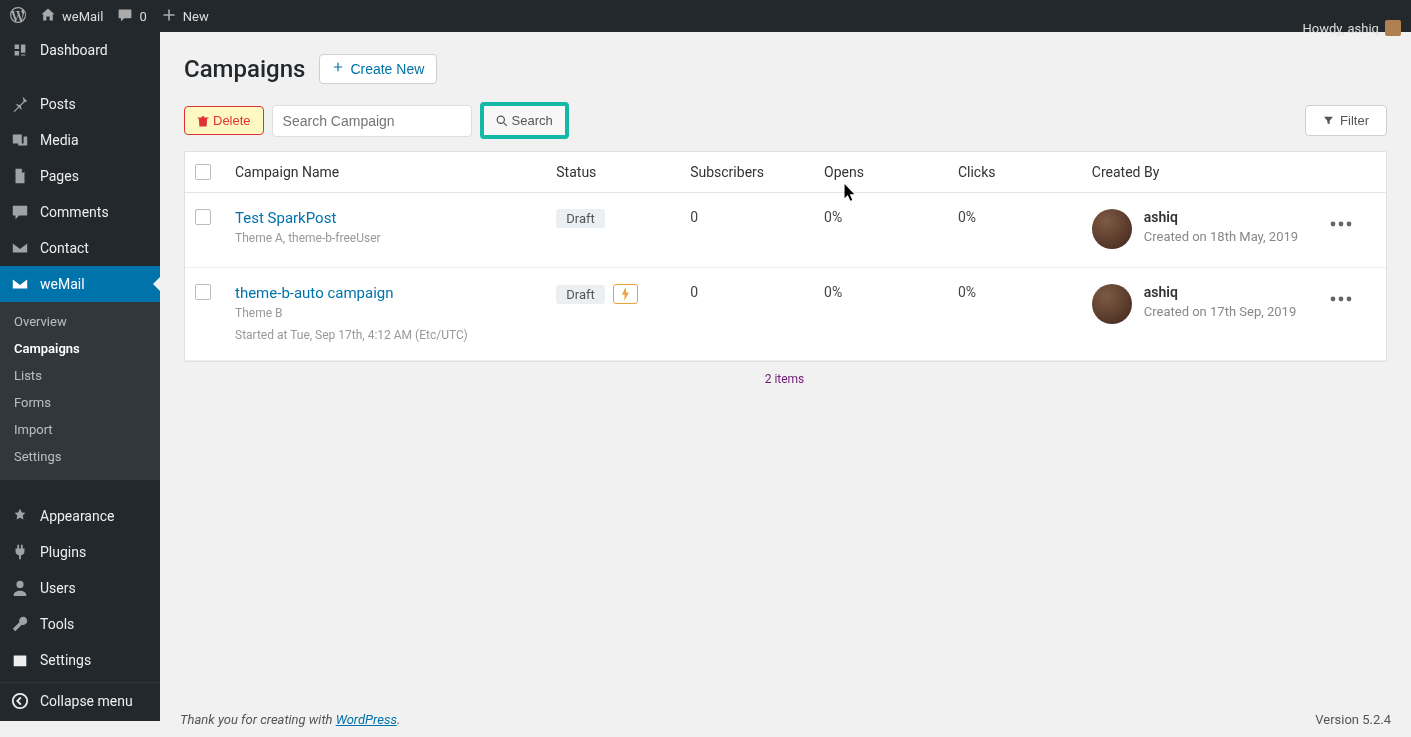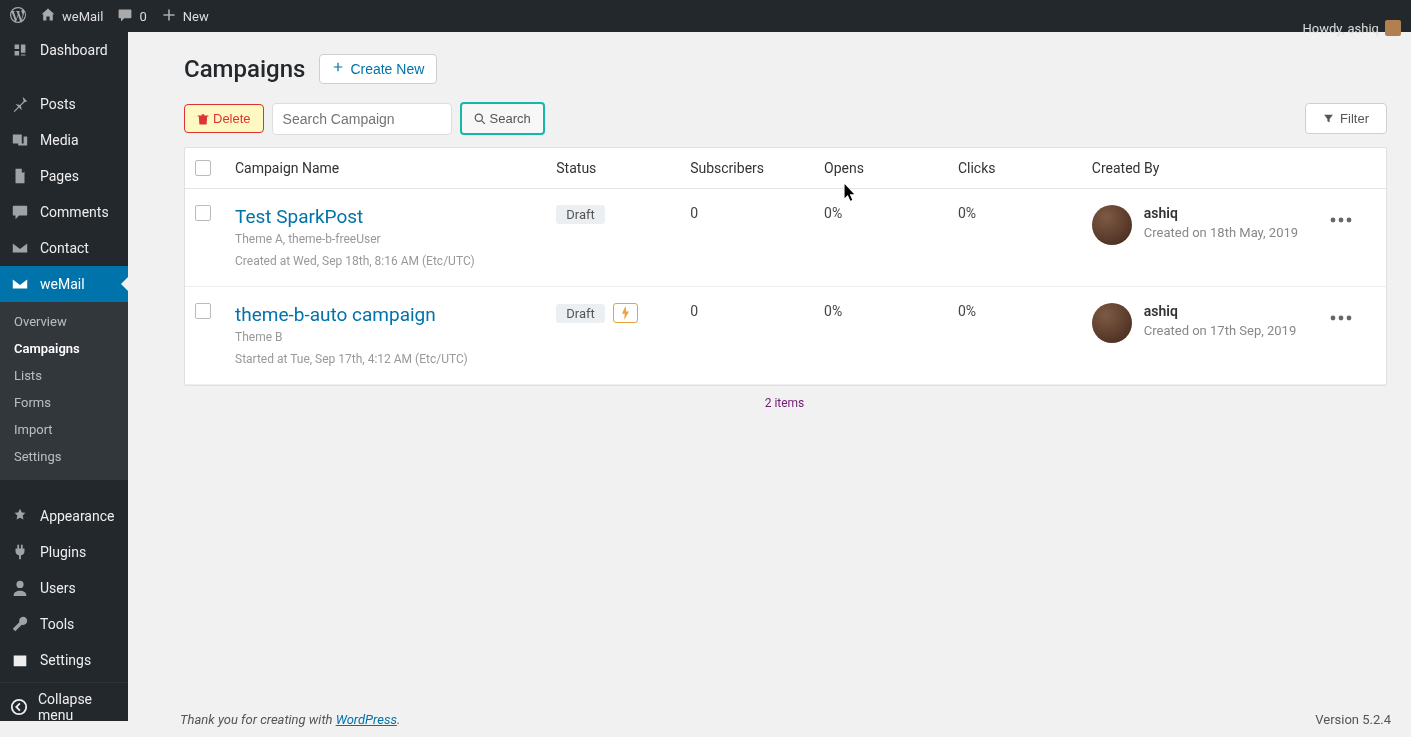--- a/index.html
+++ b/index.html
@@ -5,21 +5,21 @@
   * { box-sizing: border-box; margin:0; padding:0; }
   body { font-family: -apple-system, BlinkMacSystemFont, "Segoe UI", Roboto, Helvetica, Arial, sans-serif; font-size:13px; color:#444; background:#f1f1f1; }
   
   .toolbar { position:fixed; top:0; left:0; right:0; height:32px; background:#23282d; color:#ccc; display:flex; align-items:center; padding:0 10px; z-index:20; font-size:13px; }
   .toolbar .tb-left { display:flex; align-items:center; gap:14px; }
   .toolbar .tb-right { margin-left:auto; display:flex; align-items:center; gap:6px;margin-top:24px; }
   .toolbar a { color:#ddd; text-decoration:none; display:flex; align-items:center; gap:6px; cursor:pointer; }
   .toolbar svg { width:16px; height:16px; fill:#aaa; }
   .tb-avatar { width:16px; height:16px; background:#b08050; border-radius:2px; display:inline-block; }
   
-  .sidebar { position:fixed; top:32px; left:0; bottom:16px; width:128px; background:#23282d; color:#ddd; overflow-y:auto; z-index:15; }
+  .sidebar { position:fixed; top:32px; left:0; bottom:16px; width:160px; background:#23282d; color:#ddd; overflow-y:auto; z-index:15; }
   .sidebar .menu-root > .m-item { display:flex; align-items:center; gap:10px; padding:8px 10px; color:#eee; cursor:pointer; font-size:14px; }
   .sidebar .menu-root > .m-item.current { background:#0073aa; color:#fff; position:relative; }
   .sidebar .menu-root > .m-item.current::after {
     content:""; position:absolute; right:-1px; top:50%; transform:translateY(-50%);
     border:8px solid transparent; border-right-color:#f1f1f1;
   }
   .sidebar .m-icon { width:20px; height:20px; display:flex; align-items:center; justify-content:center; }
   .sidebar .m-icon svg { width:18px; height:18px; fill:rgba(240,245,250,.6); }
   .sidebar .m-item.current .m-icon svg { fill:#fff; }
   .submenu { background:#32373c; padding:6px 0 10px 0; }
@@ -29,32 +29,32 @@
   .collapse { border-top:1px solid #333; margin-top:4px; }
   
   .content { margin-left:160px; padding:22px 24px 60px 24px; min-height:calc(100vh - 32px); margin-top:32px; position:relative; }
   .page-head { display:flex; align-items:center; gap:14px; margin-bottom:18px; }
   .page-title { font-size:24px; font-weight:500; color:#23282d; }
   .btn-create { border:1px solid #ccd0d4; background:#fff; color:#0073aa; padding:6px 12px; border-radius:4px; font-size:14px; cursor:pointer; display:flex; align-items:flex-start; gap:6px; }
   .btn-create svg { width:12px; height:12px; fill:#0073aa; }
   .action-row { display:flex; align-items:center; gap:8px; margin-bottom:12px; }
   .btn-delete { border:1px solid #d33; background:#fef9c3; color:#d33; padding:6px 12px; border-radius:4px; font-size:13px; cursor:pointer; display:flex; align-items:center; gap:4px; }
   .btn-delete svg { width:12px; height:12px; fill:#d33; }
-  .search-input { border:1px solid #ddd; background:#fff; padding:7px 10px; border-radius:4px; font-size:14px; width:180px; }
-  .btn-search { border:2px solid #14b8a6; background:#f7f7f7; padding:7px 12px; border-radius:4px; font-size:13px; cursor:pointer; display:flex; gap:4px; align-items:center; color:#555; }
+  .search-input { border:1px solid #ddd; background:#fff; padding:7px 10px; border-radius:4px; font-size:14px; width:200px; }
+  .btn-search { border:4px solid #14b8a6; background:#f7f7f7; padding:7px 12px; border-radius:4px; font-size:13px; cursor:pointer; display:flex; gap:4px; align-items:center; color:#555; }
   .btn-search svg { width:12px; height:12px; fill:#555; }
   .btn-filter { margin-left:auto; border:1px solid #ccd0d4; background:#fff; padding:7px 17px; border-radius:4px; font-size:13px; cursor:pointer; display:flex; gap:6px; align-items:center; color:#555; }
   .btn-filter svg { width:11px; height:11px; fill:#555; }
   
   .tbl { background:#fff; border:1px solid #e0e0e0; border-radius:2px; }
   .tbl-head, .tbl-row { display:grid; grid-template-columns:40px 2.4fr 1fr 1fr 1fr 1fr 1.6fr 70px; align-items:start; }
   .tbl-head { border-bottom:1px solid #e5e5e5; padding:12px 10px; color:#333; font-size:14px; }
   .tbl-head > div { font-weight:400; }
   .tbl-row { padding:16px 10px 18px 10px; border-bottom:1px solid #eee; font-size:14px; }
-  .campaign-name { color:#0073aa; font-size:19px; cursor:pointer; }
+  .campaign-name { color:#0073aa; font-size:15px; cursor:pointer; }
   .campaign-meta { color:#999; font-size:12px; margin-top:4px; }
   .campaign-time { color:#999; font-size:12px; margin-top:8px; }
   .status-cell { display:flex; align-items:center; gap:8px; }
   .status-badge { background:#eceff1; color:#555; border-radius:3px; padding:2px 10px; font-size:13px; display:inline-block; }
   .bolt-badge { border:1px solid #e8a33d; color:#e8a33d; padding:2px 6px; border-radius:3px; display:inline-flex; }
   .bolt-badge svg { width:11px; height:14px; fill:#e8a33d; }
   .creator { display:flex; gap:12px; align-items:flex-start; }
   .avatar { width:40px; height:40px; border-radius:50%; background:radial-gradient(circle at 35% 30%, #7d5a44 0%, #5a3b2b 60%, #3b261c 100%); flex-shrink:0; }
   .creator-name { font-weight:600; color:#333; }
   .creator-date { color:#888; font-size:13px; margin-top:4px; }
@@ -344,21 +344,20 @@
       <div></div>
     </div>
     <div id="table-body">
         <div class="tbl-row">
           <div>
             <div class="chk"></div>
           </div>
           <div>
             <div class="campaign-name">Test SparkPost</div>
             <div class="campaign-meta">Theme A, theme-b-freeUser</div>
-            <div class="campaign-time">Created at Wed, Sep 18th, 8:16 AM (Etc/UTC)</div>
           </div>
           <div class="status-cell">
             <span class="status-badge">Draft</span>
           </div>
           <div>0</div>
           <div>0%</div>
           <div>0%</div>
           <div class="creator">
             <div class="avatar"></div>
             <div>

